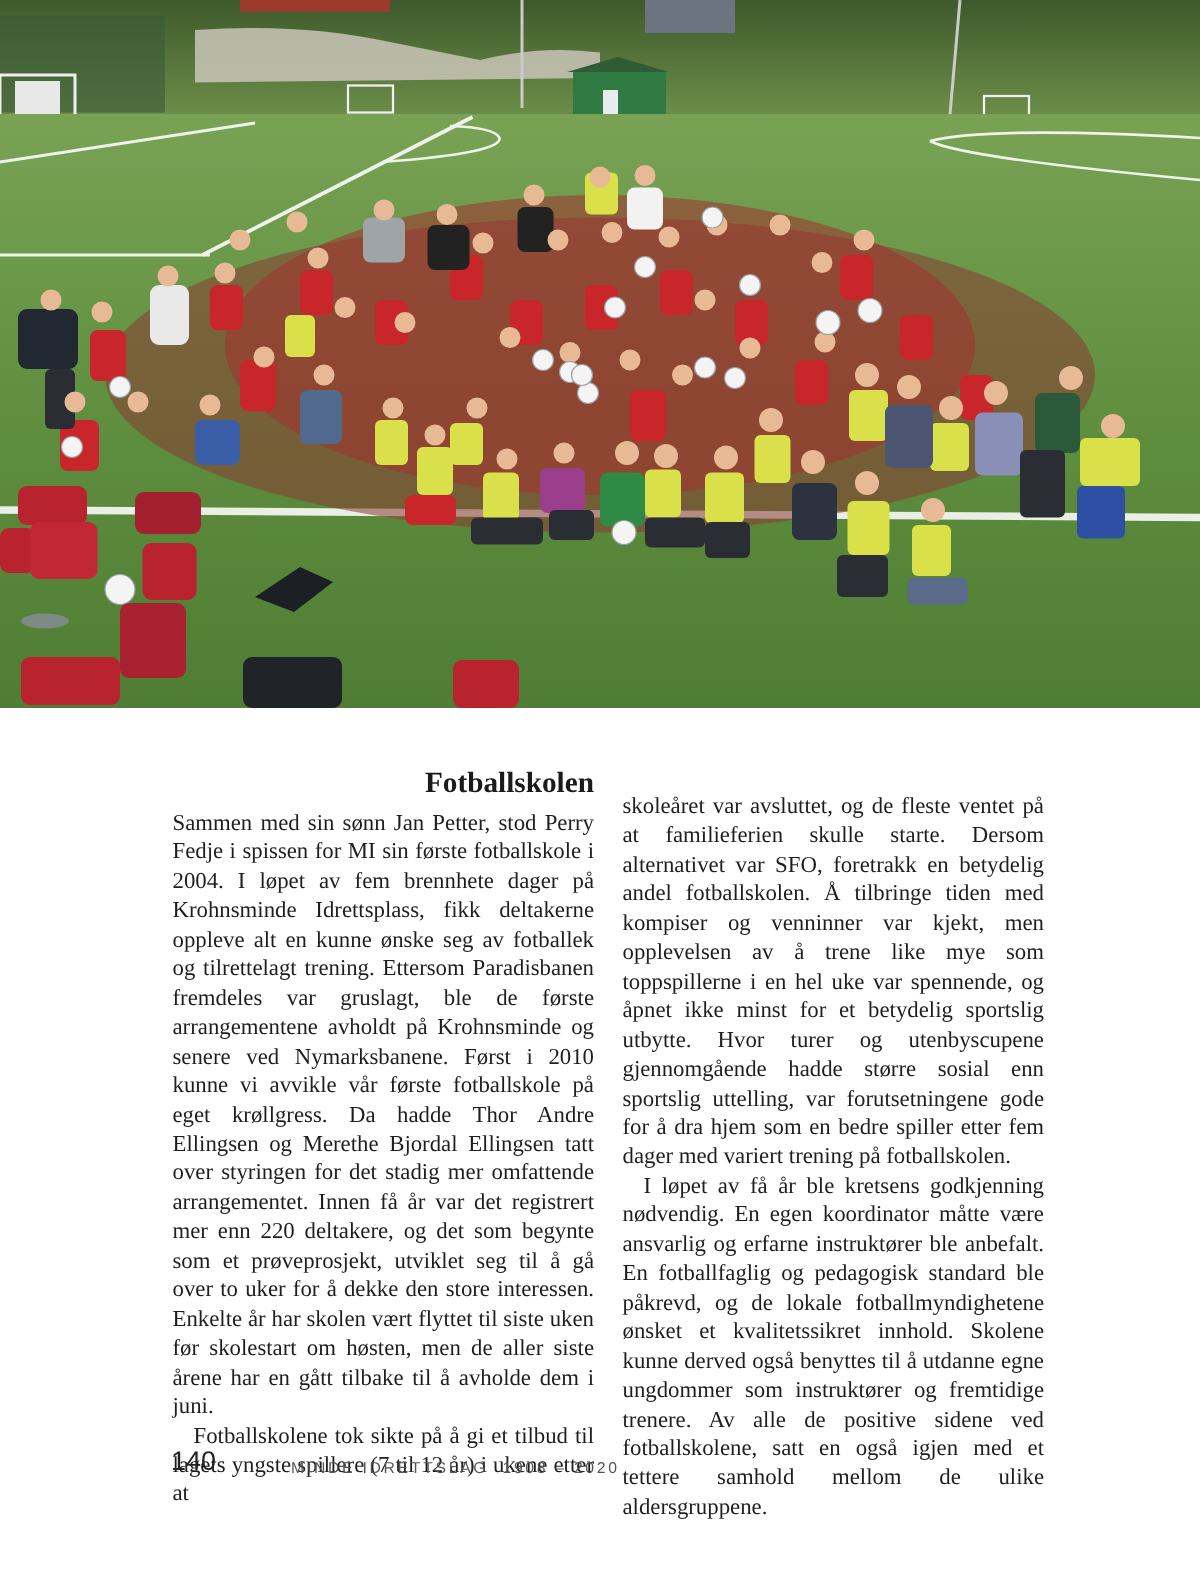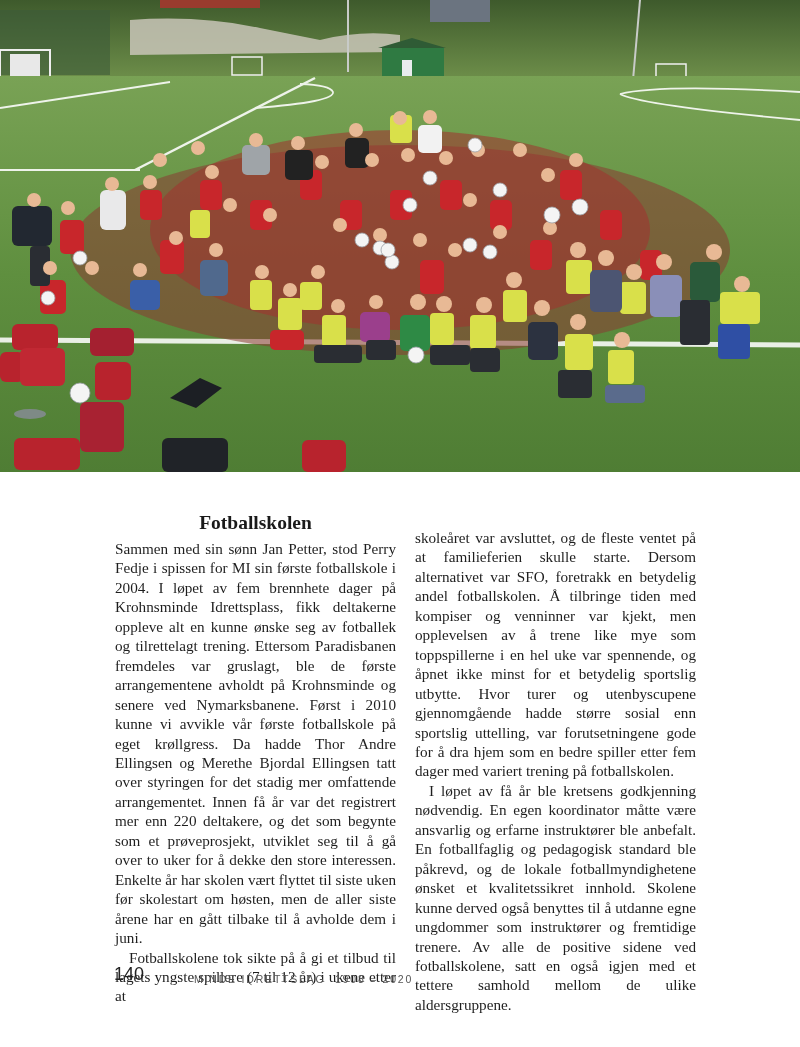--- a/index.html
+++ b/index.html
@@ -13,21 +13,21 @@
       position: absolute; top: 500px; width: 281px;
       font-family: "Liberation Serif", "DejaVu Serif", serif;
       font-size: 15.2px; line-height: 19.45px; color: #1e1e1e;
       text-align: justify; hyphens: manual;
     }
     .col-left { left: 115px; top: 510px; }
     .col-right { left: 415px; top: 528px; }
     .heading {
       font-family: "Liberation Serif", "DejaVu Serif", serif;
       font-weight: bold; font-size: 19.5px; line-height: 26px; margin: 0 0 3px 0; color: #1a1a1a;
-      text-align: center;
+      text-align: right;
     }
     .para { margin: 0; }
     .para.indent { text-indent: 14px; font-family: Liberation Serif, serif; }
     .footer {
       position: absolute; left: 114px; top: 961px; height: 24px;
       display: flex; align-items: flex-end;
       font-family: Liberation Sans, sans-serif; color: #444; gap: 28px;
     }
     .page-num { font-size: 18px; color: #222; margin-right: 22px; }
     .running-title { font-size: 10.5px; letter-spacing: 1.8px; color: #555; }

